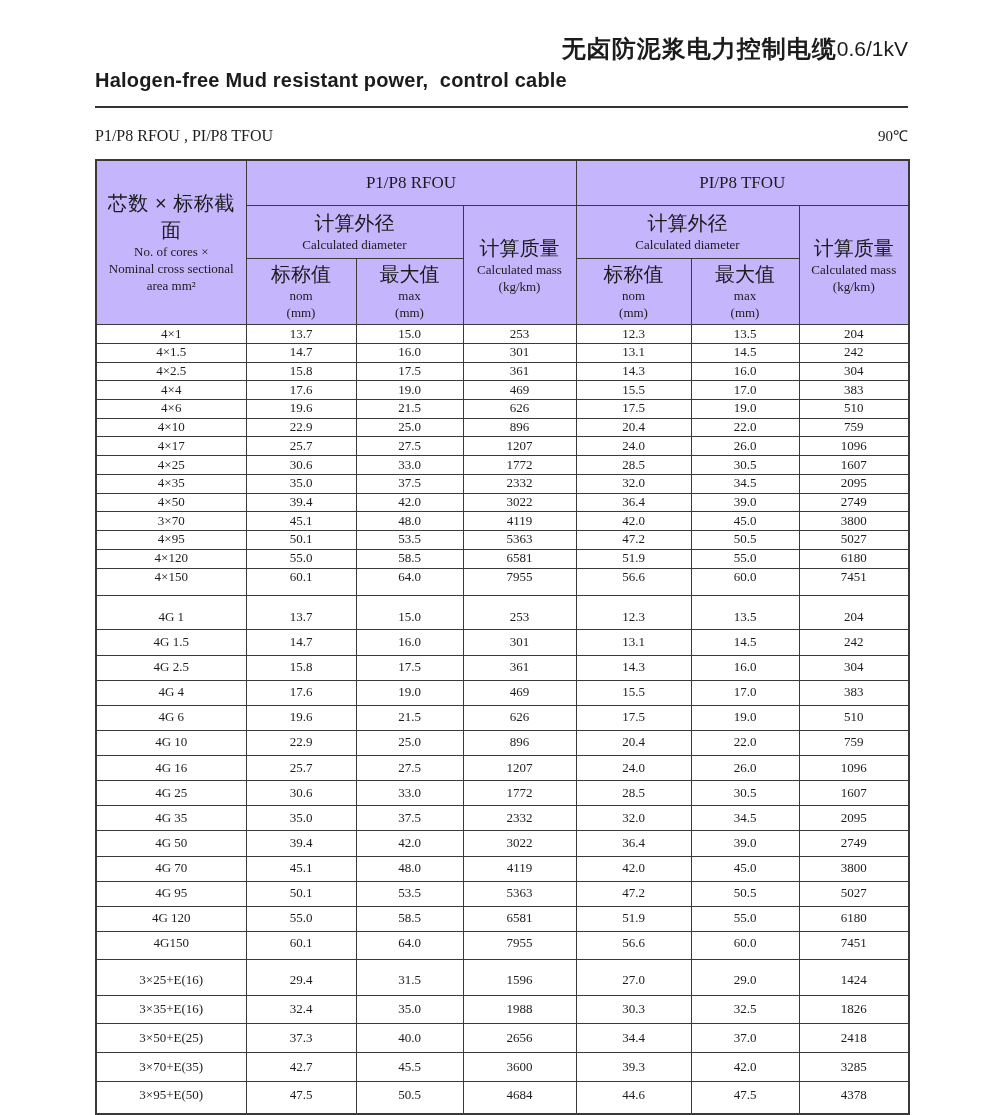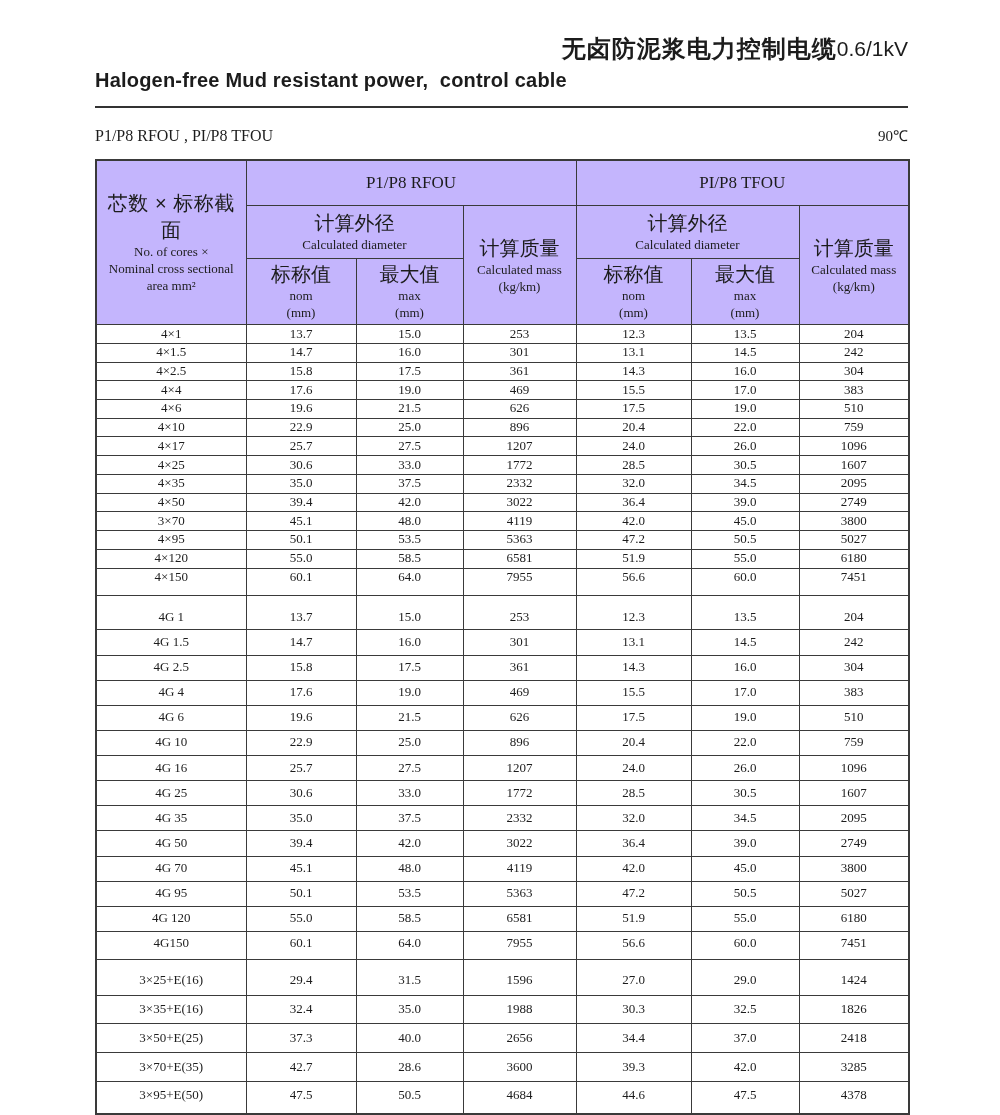--- a/index.html
+++ b/index.html
@@ -432,21 +432,21 @@
           <td>37.3</td>
           <td>40.0</td>
           <td>2656</td>
           <td>34.4</td>
           <td>37.0</td>
           <td>2418</td>
         </tr>
         <tr>
           <td>3×70+E(35)</td>
           <td>42.7</td>
-          <td>28.6</td>
+          <td>45.5</td>
           <td>3600</td>
           <td>39.3</td>
           <td>42.0</td>
           <td>3285</td>
         </tr>
         <tr>
           <td>3×95+E(50)</td>
           <td>47.5</td>
           <td>50.5</td>
           <td>4684</td>

